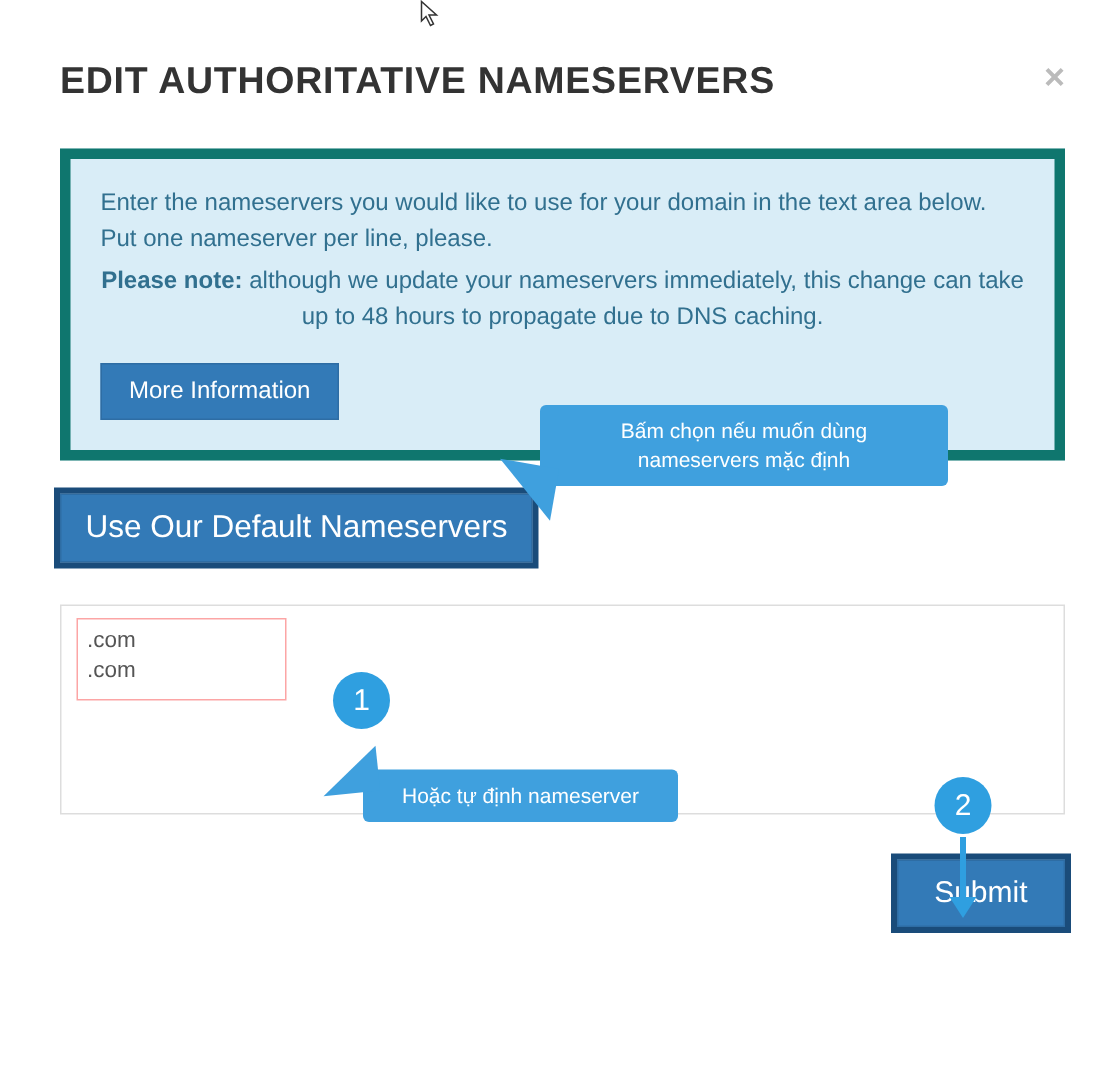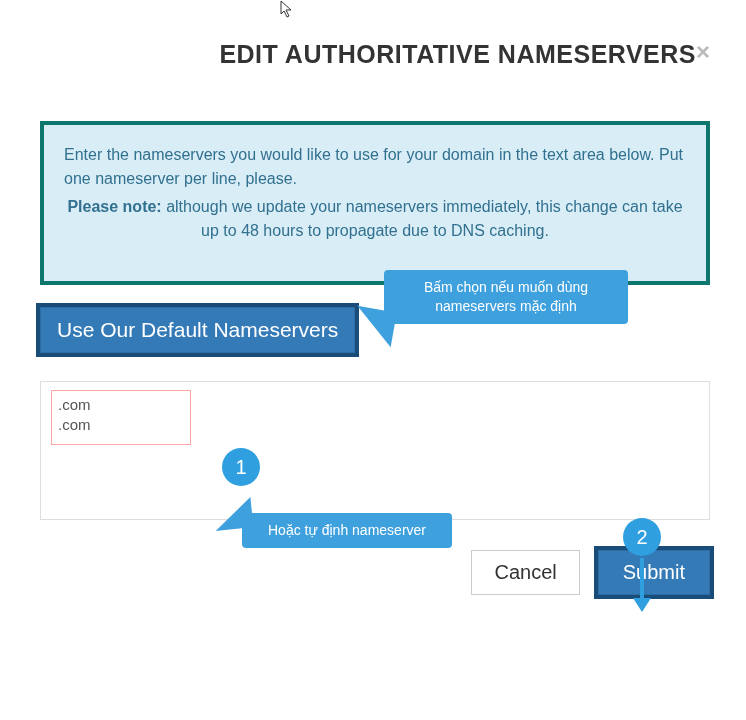--- a/index.html
+++ b/index.html
@@ -19,40 +19,40 @@
     height: 18px;
   }
   .modal {
     position: absolute;
     left: 40px;
     top: 40px;
     width: 670px;
   }
   .modal-header {
     display: flex;
-    justify-content: flex-end;
+    justify-content: space-between;
     align-items: flex-start;
   }
   .modal-title {
     font-size: 25px;
     font-weight: 700;
     color: #333;
     letter-spacing: 0.5px;
   }
   .close-btn {
     color: #bbb;
     font-size: 24px;
     font-weight: bold;
     cursor: pointer;
     line-height: 1;
   }
   .notice-box {
-    margin-top: 52px;
+    margin-top: 30px;
     background: #d9edf7;
-    border: 4px solid #0f766e;
+    border: 7px solid #0f766e;
     padding: 18px 20px 20px 20px;
     color: #31708f;
     font-size: 16px;
     line-height: 1.5;
   }
   .notice-text1 { margin-bottom: 4px; }
   .notice-text2 { margin-bottom: 18px; text-align: center; }
   .btn {
     display: inline-block;
     padding: 9px 18px;
@@ -122,23 +122,23 @@
     position: absolute;
     background: #3fa0de;
     color: #fff;
     font-size: 14px;
     text-align: center;
     padding: 8px 14px;
     border-radius: 4px;
     line-height: 1.35;
   }
   .callout-1 {
-    left: 384px;
+    left: 360px;
     top: 270px;
-    width: 244px;
+    width: 272px;
   }
   .callout-1::after{
     content:"";
     position:absolute;
     left:-30px;
     bottom:-20px;
     width:0;height:0;
     border-style:solid;
     border-width: 0 40px 35px 0;
     border-color: transparent #3fa0de transparent transparent;
@@ -205,31 +205,31 @@
   <div class="modal-header">
     <h2 class="modal-title">EDIT AUTHORITATIVE NAMESERVERS</h2>
     <span class="close-btn">×</span>
   </div>
 
   <div class="notice-box">
     <p class="notice-text1">Enter the nameservers you would like to use for your domain in the text area below. Put one nameserver per line, please.</p>
     <p class="notice-text2">
       <strong>Please note:</strong><span> although we update your nameservers immediately, this change can take up to 48 hours to propagate due to DNS caching.</span>
     </p>
+    <button class="btn btn-primary">More Information</button>
   </div>
 
   <button class="default-ns-btn">Use Our Default Nameservers</button>
 
   <div class="textarea-wrap">
     <textarea class="ns-textarea" style="">.com
 .com</textarea>
   </div>
 
   <div class="actions">
-    <button class="btn-cancel">Cancel</button>
     <button class="btn-submit">Submit</button>
   </div>
 </div>
 
 <div class="callout callout-1">Bấm chọn nếu muốn dùng nameservers mặc định</div>
 <div class="callout callout-2">Hoặc tự định nameserver</div>
 <div class="num-badge badge-1">1</div>
 <div class="num-badge badge-2">2</div>
 <div class="arrow">
   <div class="arrow-line"></div>

